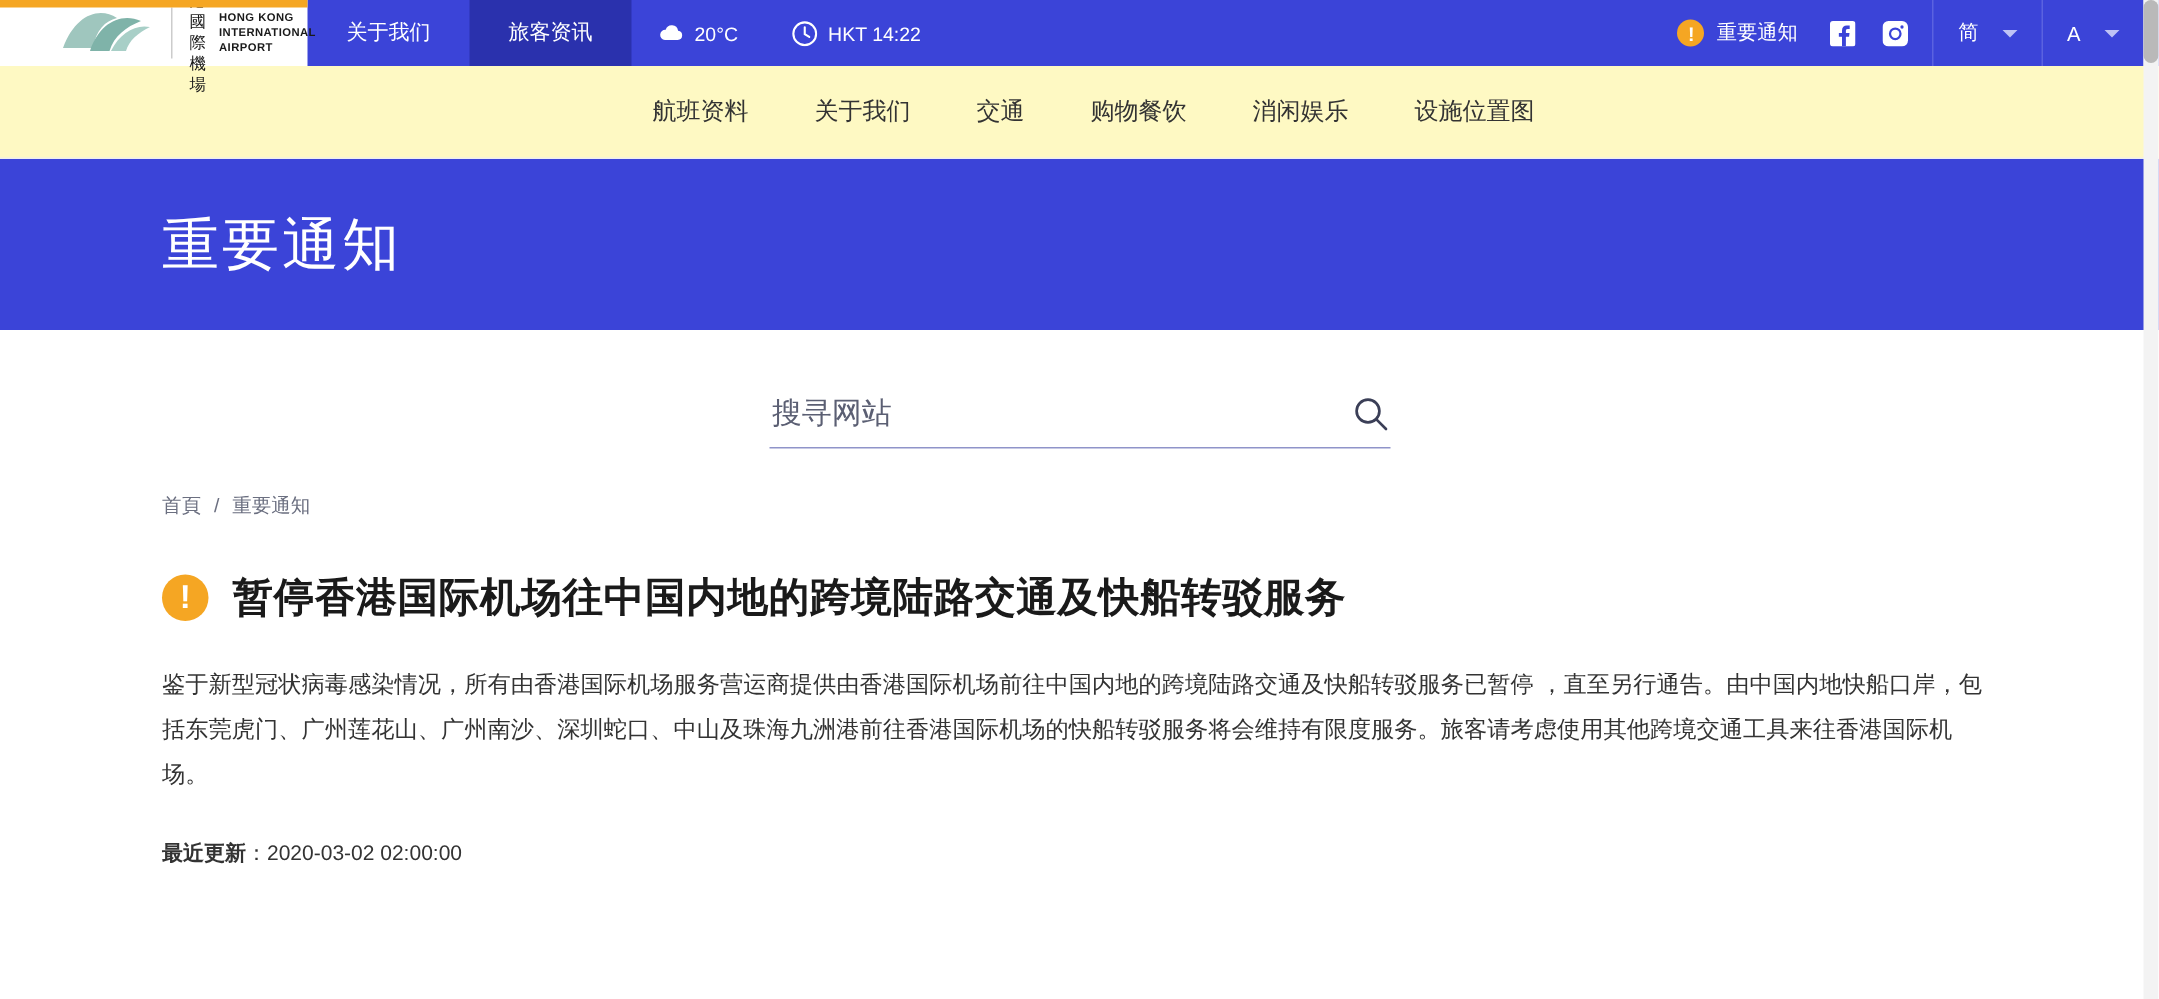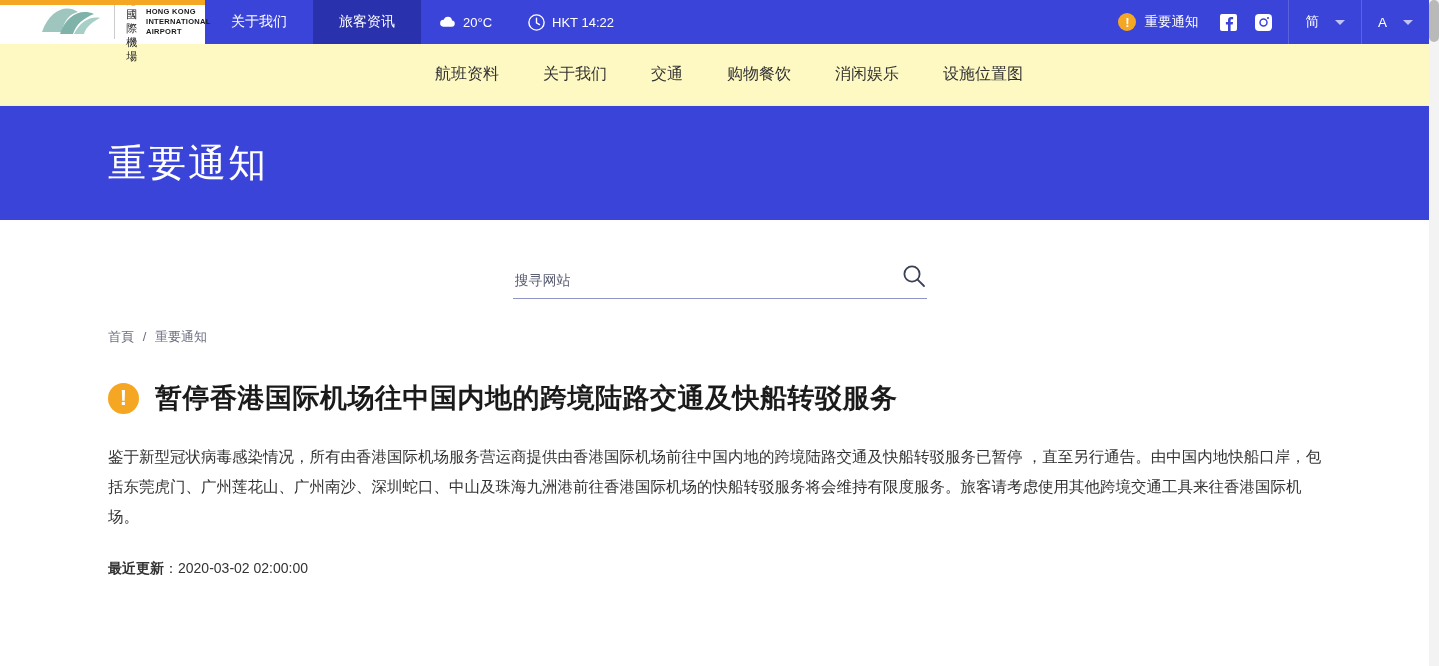--- a/index.html
+++ b/index.html
@@ -190,21 +190,21 @@
     border-bottom: 1px solid #8f94c9;
     display: flex;
     align-items: flex-end;
     justify-content: space-between;
     padding-bottom: 9px;
     margin-top: 14px;
   }
   .search-box input {
     border: none;
     outline: none;
-    font-size: 14px;
+    font-size: 20px;
     color: #5b5f73;
     background: transparent;
     width: 330px;
     font-family: "Liberation Sans", sans-serif;
   }
   .search-box input::placeholder { color: #5b5f73; }
   .mag {
     width: 26px; height: 26px;
     position: relative;
     cursor: pointer;

